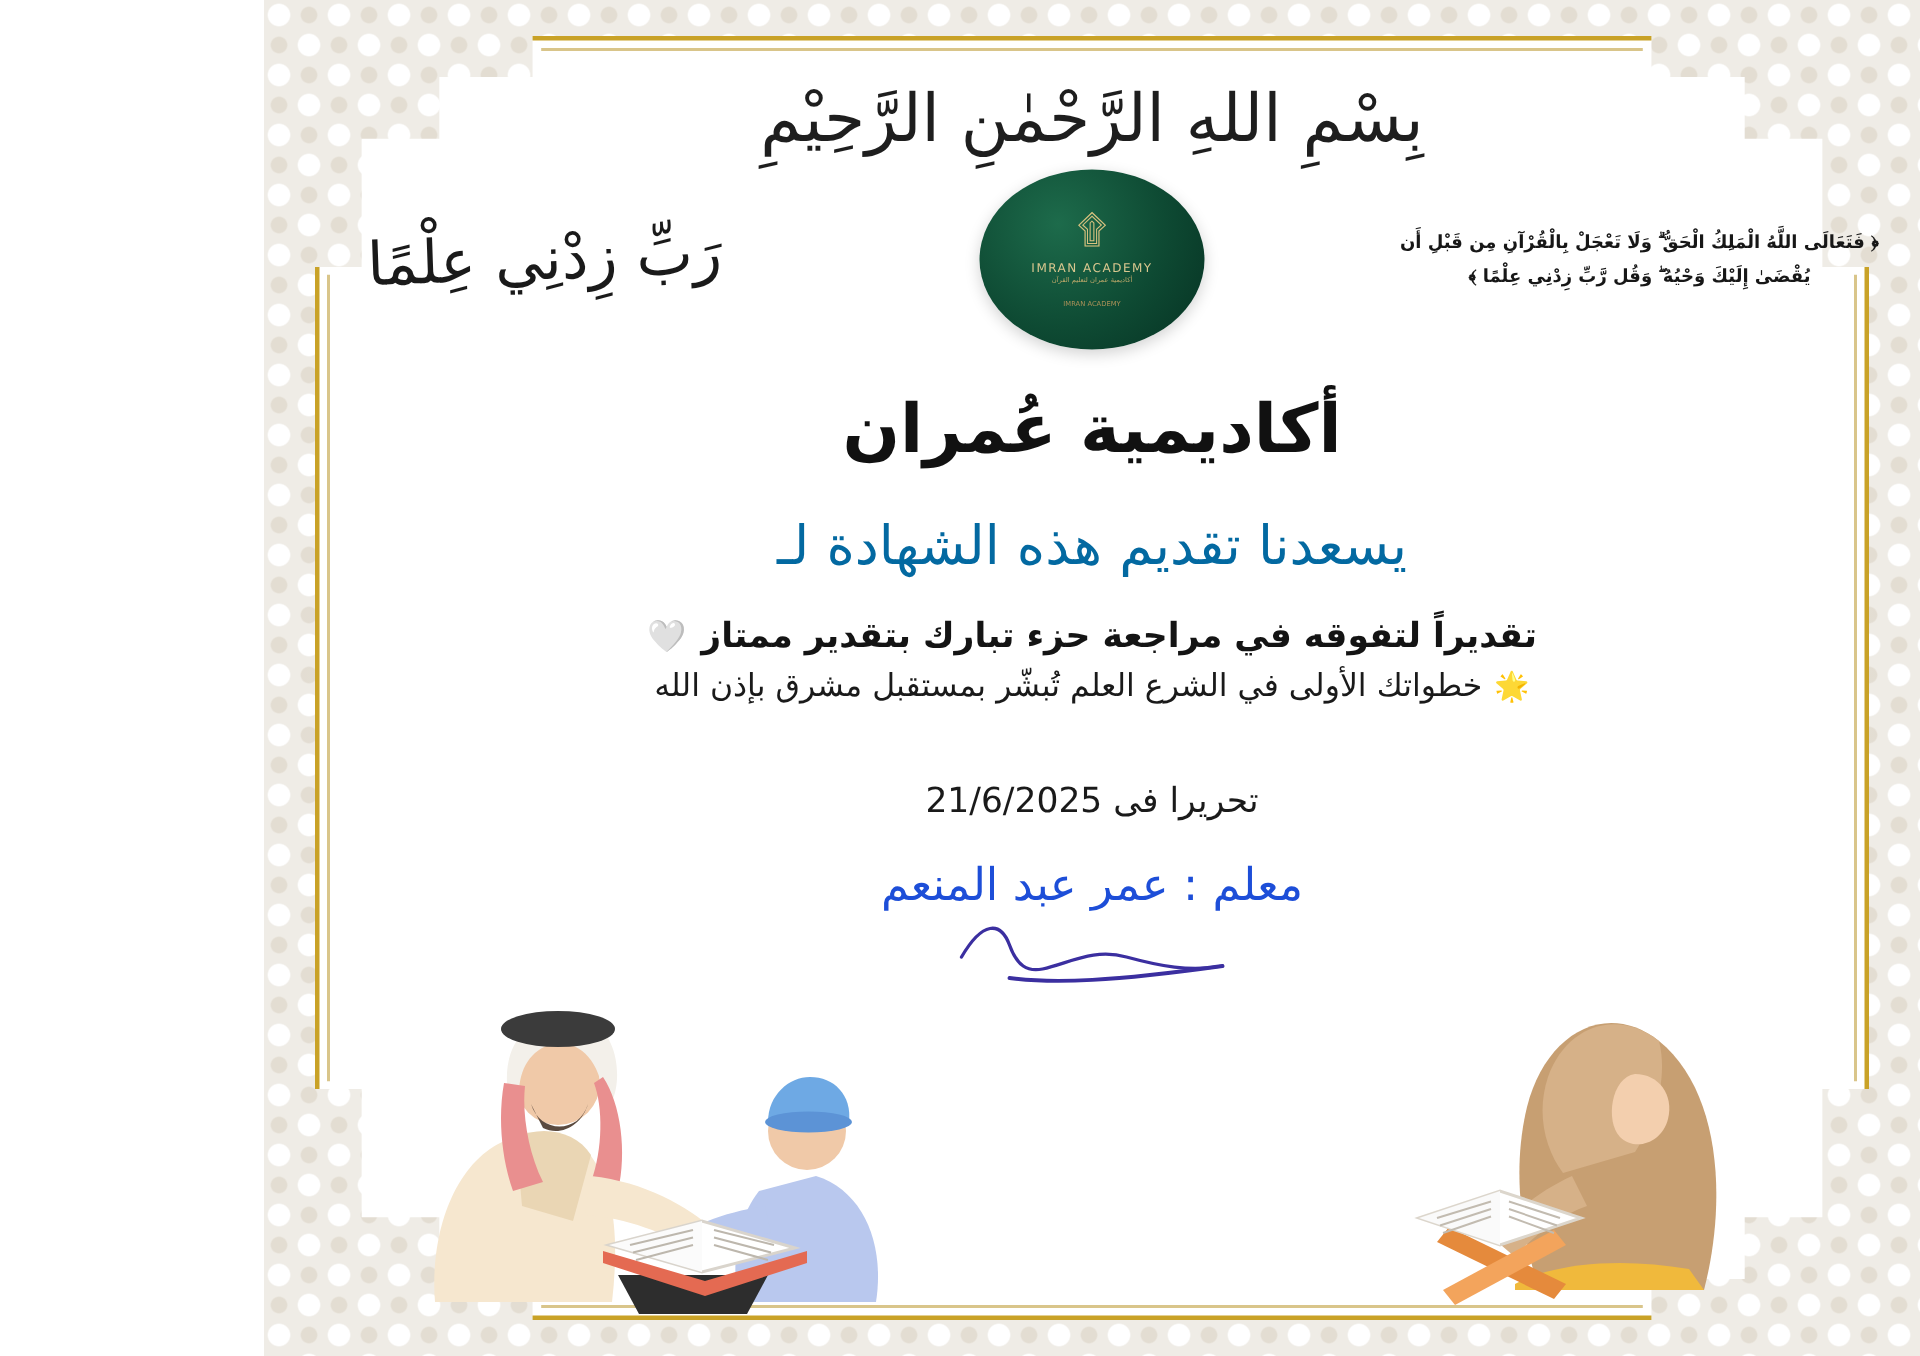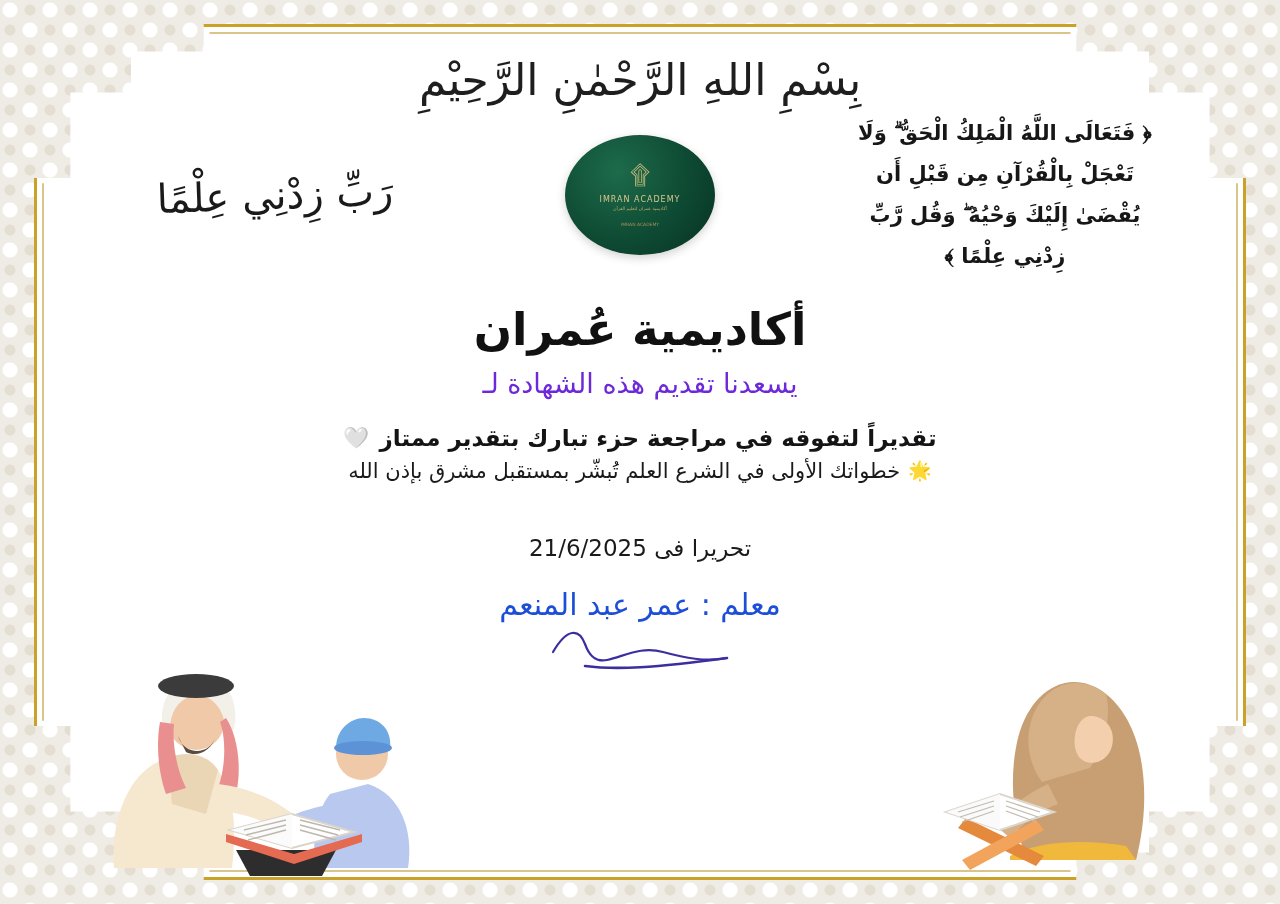--- a/index.html
+++ b/index.html
@@ -10,21 +10,21 @@
   }
   body {
     width: 1280px;
     height: 904px;
     overflow: hidden;
     font-family: "DejaVu Sans", "Liberation Sans", sans-serif;
   }
 
   .certificate {
     position: relative;
-    width: 1280px;
+    width: 1104px;
     height: 904px;
     background: #f2efe9;
     overflow: hidden;
   }
 
   
   .pattern-bg {
     position: absolute;
     inset: 0;
     background-color: #efece6;
@@ -148,38 +148,38 @@
     color: #bda86a;
   }
   .logo-foot {
     margin-top: 11px;
     font-size: 4.5px;
     color: #a78f57;
   }
 
   .ayah {
     width: 330px;
-    font-size: 21px;
+    font-size: 12px;
     line-height: 1.95;
     color: #171717;
     font-weight: 700;
     direction: rtl;
   }
 
   .academy-name {
     margin-top: 26px;
     font-size: 45px;
     font-weight: 700;
     color: #111111;
   }
 
   .present-line {
-    margin-top: 12px;
-    font-size: 27px;
-    color: #6d28d9;
+    margin-top: 32px;
+    font-size: 36px;
+    color: #0369a1;
   }
 
   .recipient {
     margin-top: 18px;
     font-size: 34px;
     font-weight: 700;
     color: #111111;
   }
 
   .reason {

